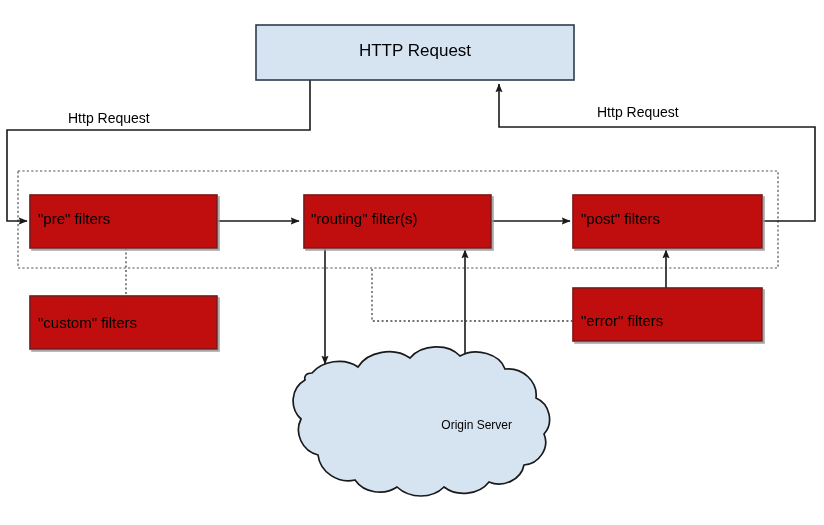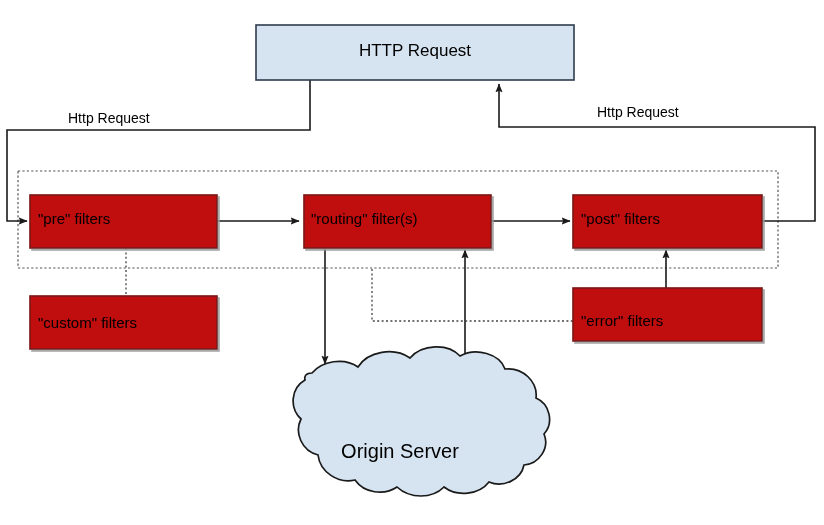--- a/index.html
+++ b/index.html
@@ -59,24 +59,24 @@
     top: 314px;
     font-size: 15px;
   }
   .lbl-error {
     left: 581px;
     top: 312px;
     font-size: 15px;
   }
   .lbl-origin {
     left: 288px;
-    top: 440px;
+    top: 418px;
     width: 224px;
-    text-align: center;
-    font-size: 20px;
+    text-align: right;
+    font-size: 12px;
   }
   .lbl-edge-req {
     left: 68px;
     top: 110px;
     font-size: 14px;
   }
   .lbl-edge-resp {
     left: 597px;
     top: 104px;
     font-size: 14px;

